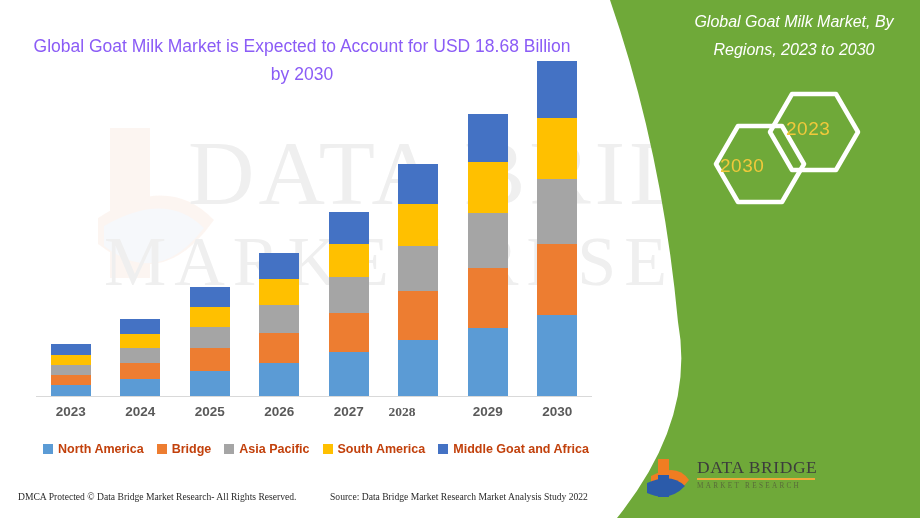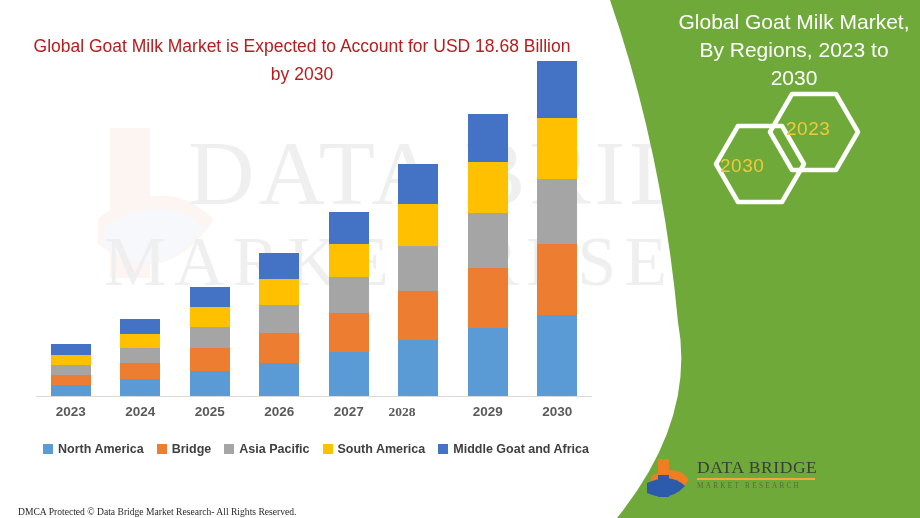--- a/index.html
+++ b/index.html
@@ -59,23 +59,24 @@
     width: 320px;
     height: 518px;
     z-index: 1;
   }
   .panel-title {
     position: absolute;
     left: 74px;
     top: 8px;
     width: 240px;
     color: #ffffff;
-    font-size: 21px;
+    font-size: 16px;
     line-height: 28px;
     text-align: center;
+    font-style: italic;
   }
   .hexes {
     position: absolute;
     left: 40px;
     top: 88px;
     width: 280px;
     height: 120px;
   }
   .hex-label {
     position: absolute;
@@ -140,21 +141,21 @@
     line-height: 10px;
   }
 
   
   .main-title {
     position: absolute;
     left: 32px;
     top: 32px;
     width: 540px;
     text-align: center;
-    color: #b91c1c;
+    color: #8b5cf6;
     font-size: 17.5px;
     line-height: 28px;
     z-index: 2;
   }
 
   
   .chart {
     position: absolute;
     left: 0;
     top: 0;
@@ -206,21 +207,21 @@
     align-items: center;
     gap: 13px;
     z-index: 2;
   }
   .legend-item {
     display: flex;
     align-items: center;
     gap: 5px;
     font-size: 12.5px;
     font-weight: bold;
-    color: #404040;
+    color: #c2410c;
     white-space: nowrap;
   }
   .swatch {
     width: 10px;
     height: 10px;
     flex: 0 0 10px;
   }
 
   
   .footer {
@@ -231,21 +232,21 @@
     height: 30px;
     z-index: 2;
   }
   .foot-text {
     position: absolute;
     font-family: "Liberation Serif", serif;
     font-size: 9.6px;
     color: #2b2b2b;
     white-space: nowrap;
   }
-  .foot-left { left: 18px; top: 18px; }
+  .foot-left { left: 18px; top: 3px; }
   .foot-right { left: 330px; top: 3px; }
 </style>
 </head>
 <body>
 
 <div id="infographic">
 
   <div class="wm-layer">
     <svg class="wm-b" viewBox="0 0 128 190">
       <path d="M18 6 h40 v150 h-40 z" fill="#fbece4"></path>
@@ -348,20 +349,21 @@
         <span>South America</span>
       </div>
       <div class="legend-item">
         <span class="swatch" style="background: rgb(68, 114, 196);"></span>
         <span>Middle Goat and Africa</span>
       </div>
     </div>
 
   <div class="footer">
     <div class="foot-text foot-left">DMCA Protected © Data Bridge Market Research- All Rights Reserved.</div>
+    <div class="foot-text foot-right">Source: Data Bridge Market Research Market Analysis Study 2022</div>
   </div>
 
   <div class="green-panel">
     <svg width="320" height="518" viewBox="0 0 320 518" style="position:absolute;left:0;top:0;">
       <path d="M10 0 L320 0 L320 518 L17 518 Q96 420 78 322 Q62 150 10 0 Z" fill="#6FA939"></path>
     </svg>
 
     <div class="panel-title">Global Goat Milk Market, By Regions, 2023 to 2030</div>
 
     <svg class="hexes" viewBox="0 0 280 120">

